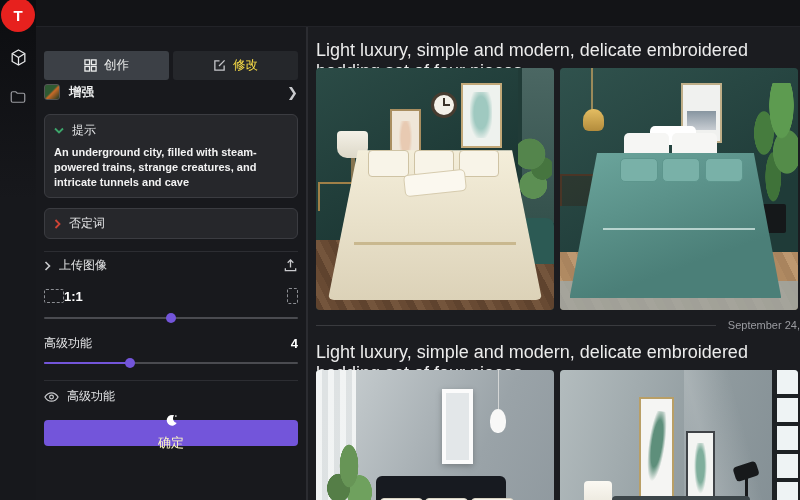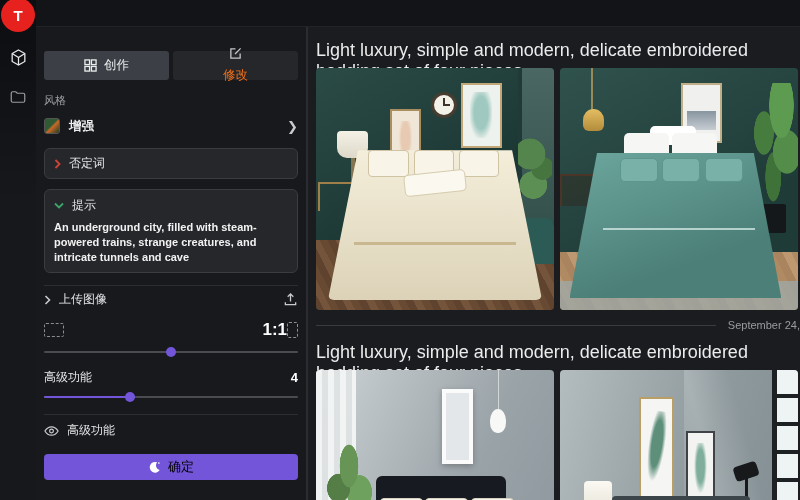--- a/index.html
+++ b/index.html
@@ -21,45 +21,45 @@
   .topstrip { position:absolute; left:36px; top:0; right:0; height:27px;
     background:#131417; border-bottom:1px solid #222328; }
 
   
   .panel { position:absolute; left:36px; top:27px; width:272px; height:473px;
     background:#18191d; border-right:2px solid #2b2c31; padding:6px 8px 0 8px; }
   .tabs { display:flex; gap:4px; margin-top:18px; }
   .tab { flex:1; height:29px; display:flex; align-items:center; justify-content:center; gap:7px;
     font-size:12.5px; border-radius:3px; cursor:pointer; }
   .tab.active { background:#3c4046; color:#eceded; }
-  .tab.inactive { background:#25272b; color:#f97316;flex-direction:column; }
+  .tab.inactive { background:#25272b; color:#fde047; }
   .sec-label { font-size:11px; color:#9da0a5; margin:13px 0 6px 0; }
   .style-row { display:flex; align-items:center; height:24px; }
   .style-thumb { width:16px; height:16px; border-radius:3px; margin-right:9px;
     background:linear-gradient(135deg,#2f5a33 45%,#c96a28 55%,#1e3a22); border:1px solid #555; }
   .style-name { font-size:12.5px; font-weight:bold; color:#eceded; flex:1; }
   .chev { color:#c9cacd; font-size:13px; }
   .card { background:#26272b; border:1px solid #3b3c41; border-radius:6px; padding:7px 9px; margin-top:10px; }
   .card-head { display:flex; align-items:center; gap:8px; font-size:12px; color:#e3e4e6; }
   .prompt-text { font-size:11px; font-weight:bold; color:#f2f2f2; line-height:15px; margin-top:6px; }
   .hairline { border-top:1px solid #2c2d32; }
   .rowline { display:flex; align-items:center; gap:8px; height:28px; font-size:12px; color:#e3e4e6; }
   .ratio-row { display:flex; align-items:center; margin-top:6px; height:22px; }
   .ratio-ic-l { width:20px; height:14px; border:1px dashed #8b8d92; border-radius:2px; }
   .ratio-ic-p { width:11px; height:16px; border:1px dashed #8b8d92; border-radius:2px; }
-  .ratio-val { flex:1; text-align:right; font-size:17px; font-weight:bold; color:#fff; }
+  .ratio-val { flex:1; text-align:left; font-size:13px; font-weight:bold; color:#fff; }
   .slider { position:relative; height:14px; margin-top:4px; }
   .slider .track { position:absolute; left:0; right:0; top:6px; height:2px; background:#4a4b50; border-radius:1px; }
   .slider .fill { position:absolute; left:0; top:6px; height:2px; background:#7355da; border-radius:1px; }
   .slider .thumb { position:absolute; top:2px; width:10px; height:10px; border-radius:50%; background:#7355da; }
   .count-row { display:flex; align-items:center; margin-top:9px; height:18px; font-size:12px; }
   .count-val { margin-left:auto; font-weight:bold; font-size:13px; color:#fff; }
   .confirm { margin-top:8px; height:26px; width:100%; border:none; border-radius:4px;
-    background:#7355da; color:#000000; font-size:13px; display:flex; align-items:center;
-    justify-content:center; gap:7px; cursor:pointer; font-family:inherit; }
+    background:#7355da; color:#fef9c3; font-size:13px; display:flex; align-items:center;
+    justify-content:center; gap:7px; cursor:pointer; font-family:inherit;flex-direction:column; }
 
   
   .main { position:absolute; left:310px; top:27px; width:490px; height:473px;
     background:#1b1c20; padding:13px 0 0 6px; overflow:hidden; }
   .prow { display:flex; align-items:flex-start; gap:10px; height:20px; margin-bottom:8px; font-size:18px; color:#ececec;flex-direction:column; }
   .imgrow { display:flex; gap:6px; }
   .meta { display:flex; align-items:center; margin:7px 0 9px 0; height:16px; }
   .meta .line { flex:1; border-top:1px solid #3a3b3f; margin-right:12px; }
   .meta .date { font-size:11px; color:#9a9ba0; white-space:nowrap; }
 
@@ -187,48 +187,47 @@
       <span>
         <svg width="13" height="13" viewBox="0 0 14 14" fill="none" stroke="#c6c7cb" stroke-width="1.4">
           <path d="M7 2H2v10h10V7"></path>
             <path d="M12.5 1.5 6.5 7.5"></path>
         </svg>
       </span>
       <span>修改</span>
     </div>
   </div>
 
-  <div class="sec-label">风格</div>
   <div class="style-row">
     <span class="style-thumb"></span>
     <span class="style-name">增强</span>
     <span class="chev">❯</span>
+  </div>
+
+  <div class="card">
+    <div class="card-head">
+      <span>
+        <svg width="10" height="7" viewBox="0 0 10 7" fill="none" stroke="#3da56b" stroke-width="1.8">
+            <path d="M1 1.5 5 5.5 9 1.5"></path>
+          </svg>
+      </span>
+      <span>提示</span>
+    </div>
+    <div class="prompt-text">An underground city, filled with steam-powered trains, strange creatures, and intricate tunnels and cave</div>
   </div>
 
   <div class="card" style="padding:6px 9px;">
     <div class="card-head">
       <span>
         <svg width="7" height="10" viewBox="0 0 7 10" fill="none" stroke="#cf4436" stroke-width="1.8">
             <path d="M1.5 1 5.5 5 1.5 9"></path>
           </svg>
       </span>
       <span>否定词</span>
     </div>
-  </div>
-
-  <div class="card">
-    <div class="card-head">
-      <span>
-        <svg width="10" height="7" viewBox="0 0 10 7" fill="none" stroke="#3da56b" stroke-width="1.8">
-            <path d="M1 1.5 5 5.5 9 1.5"></path>
-          </svg>
-      </span>
-      <span>提示</span>
-    </div>
-    <div class="prompt-text">An underground city, filled with steam-powered trains, strange creatures, and intricate tunnels and cave</div>
   </div>
 
   <div class="rowline hairline" style="margin-top:12px;">
     <span>
       <svg width="7" height="10" viewBox="0 0 7 10" fill="none" stroke="#c9cacd" stroke-width="1.6">
           <path d="M1.5 1 5.5 5 1.5 9"></path>
         </svg>
     </span>
     <span>上传图像</span>
     <span style="margin-left:auto;">

